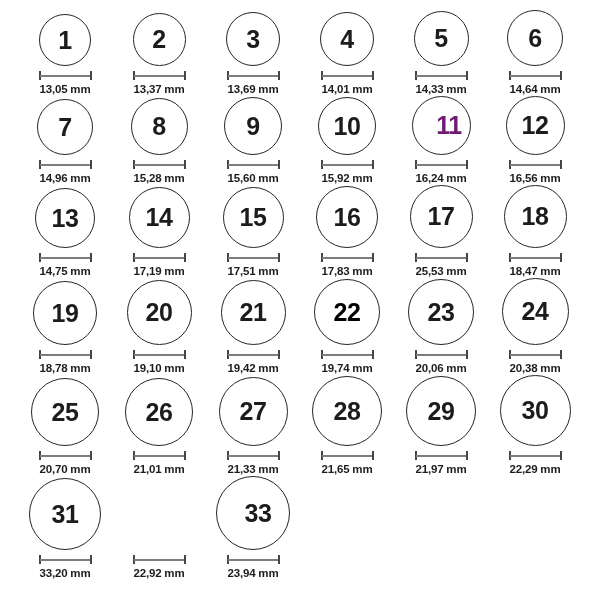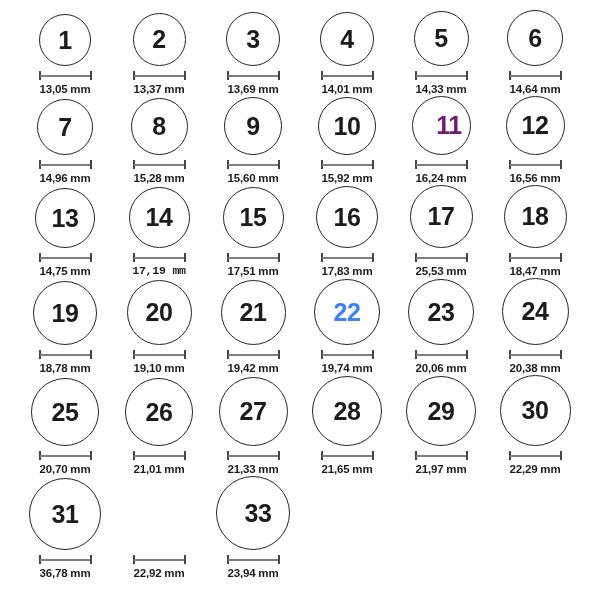--- a/index.html
+++ b/index.html
@@ -231,21 +231,21 @@
         </div>
         <div class="cell">
           <div class="circle" style="width: 61px; height: 61px; border-color: rgb(38, 38, 38);">
             <span class="num" style="color: rgb(28, 28, 28);">14</span>
           </div>
           <div class="dim">
             <span class="tick left" style="background: rgb(69, 69, 69);"></span>
             <span class="bar" style="background: rgb(125, 125, 125);"></span>
             <span class="tick right" style="background: rgb(69, 69, 69);"></span>
           </div>
-          <div class="mm" style="color: rgb(28, 28, 28); font-family: Liberation Mono, monospace;">17,19 mm</div>
+          <div class="mm" style="color: rgb(28, 28, 28);">17,19 mm</div>
         </div>
         <div class="cell">
           <div class="circle" style="width: 61px; height: 61px; border-color: rgb(38, 38, 38);">
             <span class="num" style="color: rgb(28, 28, 28);">15</span>
           </div>
           <div class="dim">
             <span class="tick left" style="background: rgb(69, 69, 69);"></span>
             <span class="bar" style="background: rgb(125, 125, 125);"></span>
             <span class="tick right" style="background: rgb(69, 69, 69);"></span>
           </div>
@@ -314,21 +314,21 @@
           </div>
           <div class="dim">
             <span class="tick left" style="background: rgb(69, 69, 69);"></span>
             <span class="bar" style="background: rgb(125, 125, 125);"></span>
             <span class="tick right" style="background: rgb(69, 69, 69);"></span>
           </div>
           <div class="mm" style="color: rgb(28, 28, 28);">19,42 mm</div>
         </div>
         <div class="cell">
           <div class="circle" style="width: 66px; height: 66px; border-color: rgb(38, 38, 38);">
-            <span class="num" style="color: #3b82f6;">22</span>
+            <span class="num" style="color: #000000;">22</span>
           </div>
           <div class="dim">
             <span class="tick left" style="background: rgb(69, 69, 69);"></span>
             <span class="bar" style="background: rgb(125, 125, 125);"></span>
             <span class="tick right" style="background: rgb(69, 69, 69);"></span>
           </div>
           <div class="mm" style="color: rgb(28, 28, 28);">19,74 mm</div>
         </div>
         <div class="cell">
           <div class="circle" style="width: 66px; height: 66px; border-color: rgb(38, 38, 38);">
@@ -424,21 +424,21 @@
       <div class="row">
         <div class="cell">
           <div class="circle" style="width: 72px; height: 72px; border-color: rgb(38, 38, 38);">
             <span class="num" style="color: rgb(28, 28, 28);">31</span>
           </div>
           <div class="dim">
             <span class="tick left" style="background: rgb(69, 69, 69);"></span>
             <span class="bar" style="background: rgb(125, 125, 125);"></span>
             <span class="tick right" style="background: rgb(69, 69, 69);"></span>
           </div>
-          <div class="mm" style="color: rgb(28, 28, 28);">36,78 mm</div>
+          <div class="mm" style="color: rgb(28, 28, 28);">33,20 mm</div>
         </div>
         <div class="cell">
           <div class="dim">
             <span class="tick left" style="background: rgb(69, 69, 69);"></span>
             <span class="bar" style="background: rgb(125, 125, 125);"></span>
             <span class="tick right" style="background: rgb(69, 69, 69);"></span>
           </div>
           <div class="mm" style="color: rgb(28, 28, 28);">22,92 mm</div>
         </div>
         <div class="cell">

